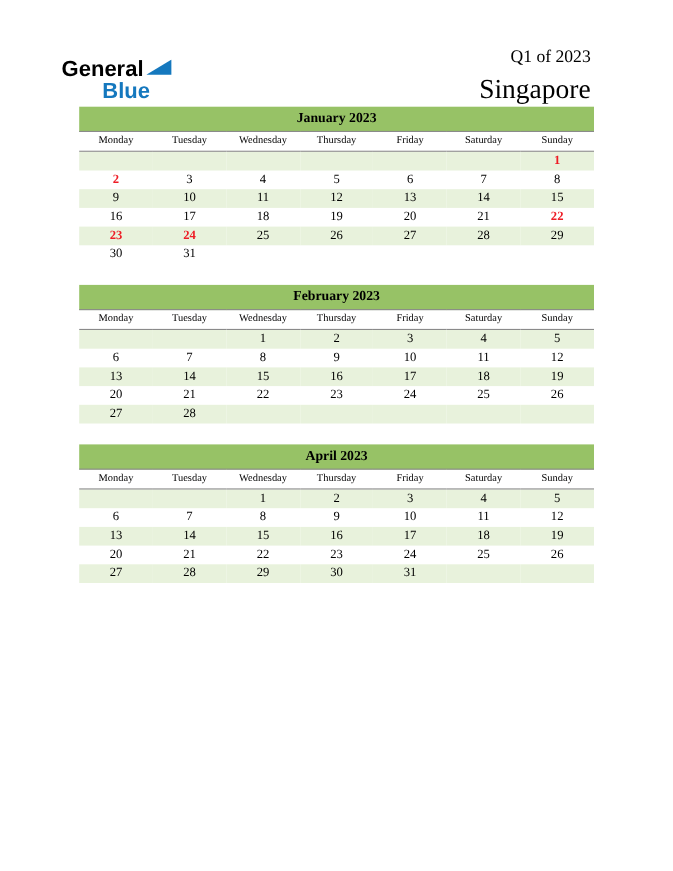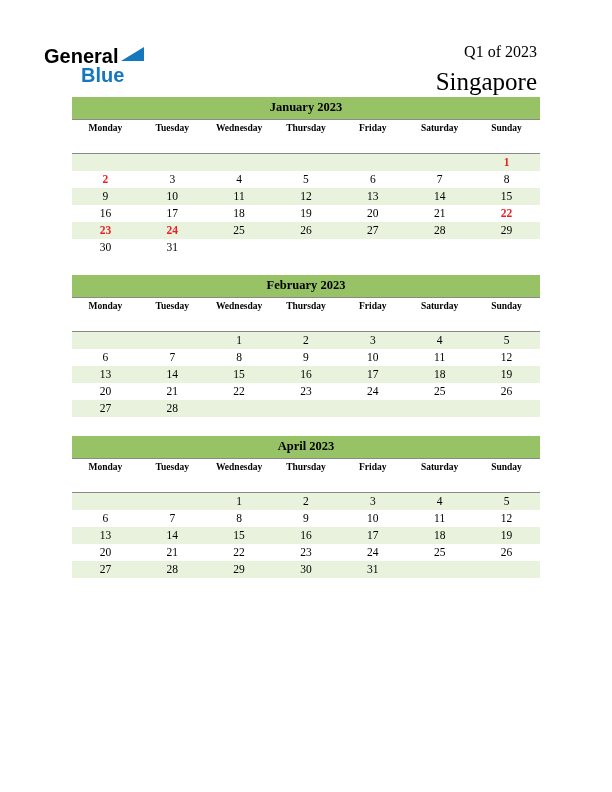--- a/index.html
+++ b/index.html
@@ -18,22 +18,22 @@
     position: relative;
     width: 612px;
     height: 792px;
     margin: 0 auto;
     background: #fff;
     overflow: hidden;
   }
   .top-row {
     display: flex;
     justify-content: space-between;
-    align-items: center;
-    padding: 38px 75px 0 44px;
+    align-items: flex-end;
+    padding: 38px 75px 0 56px;
   }
   
   .logo { font-family: "Liberation Sans", sans-serif; font-weight: bold; }
   .logo-top { display: flex; align-items: flex-start; }
   .logo-general { font-size: 20px; line-height: 20px; color: #000; }
   .logo-triangle { margin-left: 3px; margin-top: 1px; color: var(--blue); }
   .logo-blue { font-size: 20px; line-height: 19px; color: var(--blue); margin-left: 37px; }
   
   .title-block { text-align: right; }
   .q-title { font-size: 16px; line-height: 27px; }
@@ -48,23 +48,23 @@
   }
   th.month-title {
     background: var(--green);
     font-size: 12.5px;
     font-weight: bold;
     text-align: center;
     padding: 3px 0 4px 0;
   }
   tr.weekday-row th {
     font-size: 9.5px;
-    font-weight: bold;
+    font-weight: normal;
     text-align: center;
-    padding: 3px 0 20px 0;
+    padding: 3px 0 4px 0;
     border-top: 1px solid #8a8a8a;
     border-bottom: 1px solid #8a8a8a;
     background: #fff;
   }
   td.day {
     font-size: 11.5px;
     text-align: center;
     vertical-align: middle;
     padding: 2px 0 3px 0;
     height: 17px;

